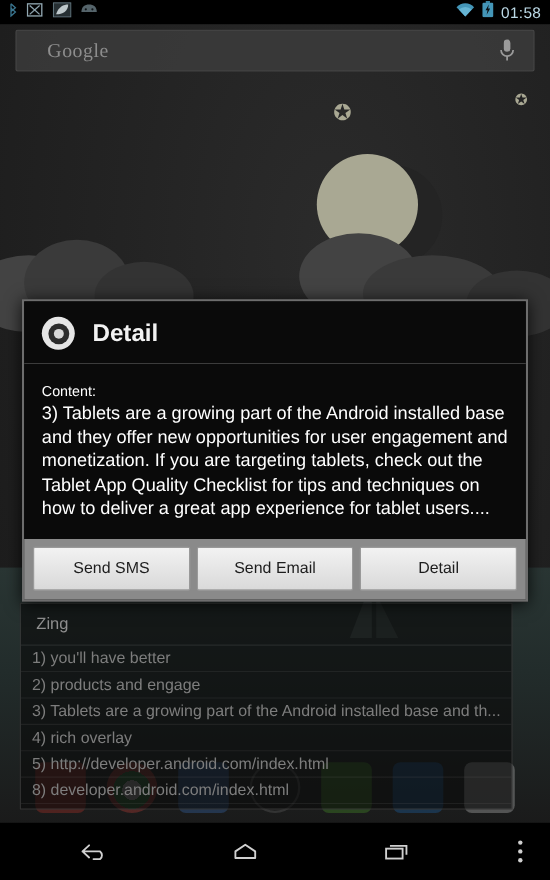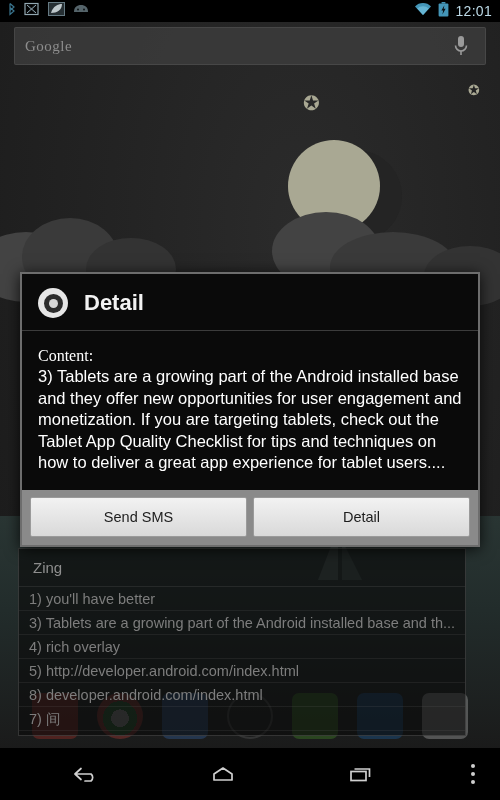--- a/index.html
+++ b/index.html
@@ -72,24 +72,24 @@
     position:absolute; left:14px; top:27px;
     width:472px; height:38px;
     background:rgba(62,62,62,0.78);
     border:1px solid rgba(90,90,90,0.45);
     border-radius:2px;
     display:flex; align-items:center;
     z-index:20;
   }
   #search-input-text {
     flex:1;
-    padding-left:10px;
+    padding-left:28px;
     color:#8d8d8d;
     font-family:"Liberation Serif", serif;
-    font-size:15px;
+    font-size:18px;
     letter-spacing:.5px;
   }
   #mic-wrap { padding-right:16px; display:flex; align-items:center; }
 
   
   #listwidget {
     position:absolute; left:18px; top:548px;
     width:448px; height:188px;
     background:rgba(10,10,10,0.62);
     border:1px solid rgba(120,120,120,0.35);
@@ -162,21 +162,21 @@
     color:#f2f2f2;
     font-size:22px;
     margin-left:16px;
     font-weight:700;
   }
   #dialog-body {
     padding:14px 16px 16px 16px;
     background:#0a0a0a;
   }
   #dialog-label {
-    color:#ffffff; font-size:16px; line-height:21px;font-family:Liberation Serif, serif;
+    color:#ffffff; font-size:13px; line-height:21px;
   }
   #dialog-content {
     color:#ffffff; font-size:16.5px; line-height:21.5px;
   }
   #dialog-buttons {
     display:flex;
     gap:6px;
     padding:7px 8px 8px 8px;
     background:#8a8a8a;
   }
@@ -254,20 +254,21 @@
     <div class="dock-icon" style="background:transparent;border:2px solid #6d6d6d;border-radius:50%;"></div>
     <div class="dock-icon" style="background:#4fa72c;"></div>
     <div class="dock-icon" style="background:#1f6fbf;"></div>
     <div class="dock-icon" style="background:#d8d8d8;"></div>
   </div>
 
   <div id="listwidget">
     <div id="list-title">Zing</div>
     <div id="list-rows">
         <div class="list-row">1) you'll have better</div>
+        <div class="list-row">2) products and engage</div>
         <div class="list-row">3) Tablets are a growing part of the Android installed base and th...</div>
         <div class="list-row">4) rich overlay</div>
         <div class="list-row">5) http://developer.android.com/index.html</div>
         <div class="list-row">8) developer.android.com/index.html</div>
         <div class="list-row">7) 间</div>
       </div>
   </div>
 
   <div id="searchbar">
     <div id="search-input-text">Google</div>
@@ -315,39 +316,40 @@
           <path d="M9 13 L3.2 6.6 A8.4 8.4 0 0 1 14.8 6.6 Z" fill="#6fc5e6"></path>
         </svg>
       </span>
       <span class="sicon">
         <svg width="11" height="15" viewBox="0 0 11 15">
           <rect x="3.6" y="0" width="3.8" height="1.6" fill="#4aa3c8"></rect>
           <rect x="0.6" y="1.6" width="9.8" height="13" rx="1" fill="#4aa3c8"></rect>
           <path d="M6.4 3.2 L3.4 8.4 L5.2 8.4 L4.4 12.4 L7.6 6.8 L5.7 6.8 Z" fill="#0b1115"></path>
         </svg>
       </span>
-      <span id="clock">12:01</span>
+      <span id="clock">01:58</span>
     </div>
   </div>
 
   <div id="dialog">
     <div id="dialog-header">
       <div id="dialog-icon">
         <div class="ring">
             <div class="core"></div>
           </div>
       </div>
       <div id="dialog-title">Detail</div>
     </div>
     <div id="dialog-body">
       <div id="dialog-label">Content:</div>
       <div id="dialog-content">3) Tablets are a growing part of the Android installed base and they offer new opportunities for user engagement and monetization. If you are targeting tablets, check out the Tablet App Quality Checklist for tips and techniques on how to deliver a great app experience for tablet users....</div>
     </div>
     <div id="dialog-buttons">
         <div class="dlg-btn">Send SMS</div>
+        <div class="dlg-btn">Send Email</div>
         <div class="dlg-btn">Detail</div>
       </div>
   </div>
 
   <div id="navbar">
     <div id="nav-center">
       <div class="navbtn">
         <svg width="30" height="22" viewBox="0 0 30 22">
           <path d="M5 11 L11 5.5 M5 11 L11 16.5 M5 11 L21 11 A4.5 4.5 0 0 1 21 18 L15 18" fill="none" stroke="#d0d0d0" stroke-width="1.7" stroke-linecap="round" stroke-linejoin="round"></path>
         </svg>

